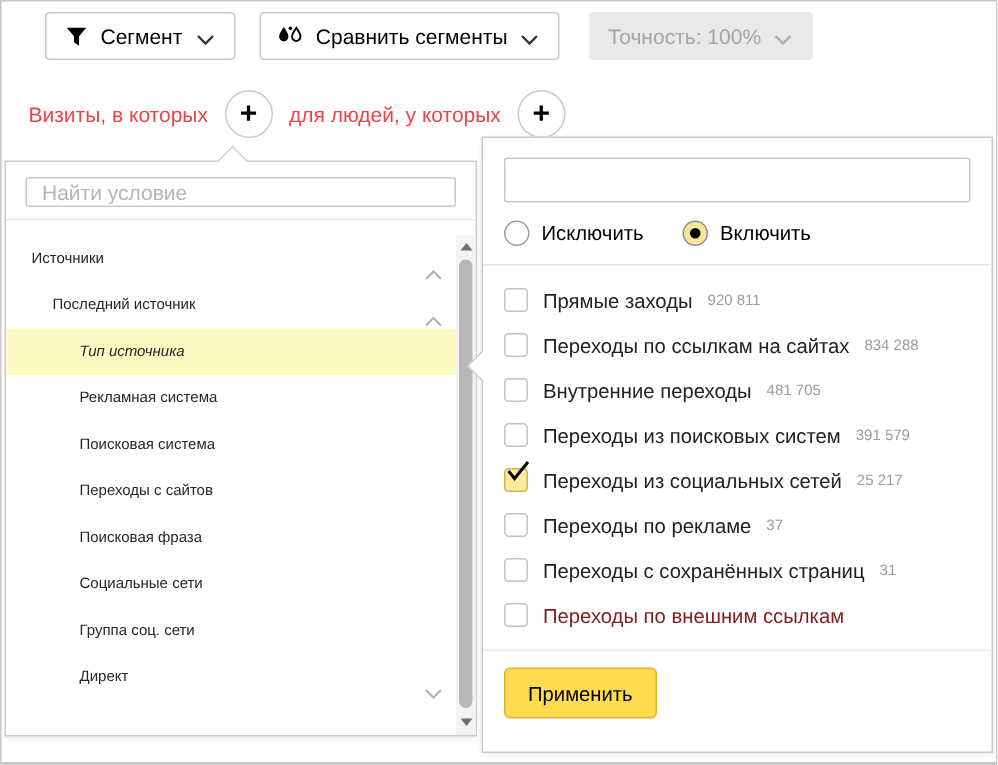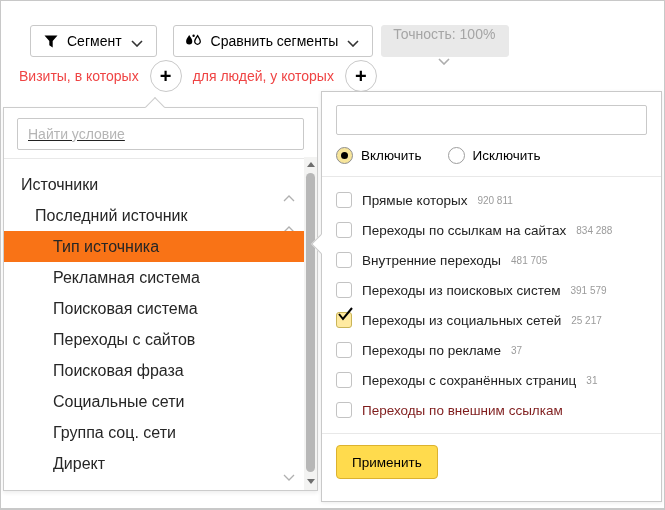--- a/index.html
+++ b/index.html
@@ -1,43 +1,43 @@
 <!DOCTYPE html>
 <html><head>
 <meta charset="utf-8">
 <style>
   html,body{margin:0;padding:0;background:#fff;}
   *{box-sizing:border-box;}
   body{font-family:"Liberation Sans","DejaVu Sans",sans-serif;color:#222;}
   .screen{position:relative;width:665px;height:510px;background:#fff;border:1px solid #c8c8c8;border-bottom-width:2px;overflow:hidden;}
 
   
-  .toolbar{position:absolute;left:29px;top:24px;display:flex;align-items:center;}
+  .toolbar{position:absolute;left:29px;top:7px;display:flex;align-items:center;}
   .btn{height:32px;display:inline-flex;align-items:center;gap:9px;background:#fff;border:1px solid #c9c9c9;border-radius:3px;padding:0 13px;font-size:14px;color:#000;cursor:pointer;}
   .btn + .btn{margin-left:16px;padding-left:11px;}
-  .btn.disabled{background:#e9e9e9;border-color:#e9e9e9;color:#a5a5a5;margin-left:8px;cursor:default;flex-direction:column;}
+  .btn.disabled{background:#e9e9e9;border-color:#e9e9e9;color:#a5a5a5;margin-left:20px;cursor:default;}
   .chev{display:inline-block;margin-top:1px;}
 
   
   .cond-row{position:absolute;left:18px;top:59px;display:flex;align-items:center;gap:11px;}
   .cond-label{font-size:14px;color:#ef4444;}
   .plus-btn{width:32px;height:32px;border:1px solid #c9c9c9;border-radius:50%;background:#fff;font-size:20px;line-height:29px;text-align:center;color:#000;font-weight:600;cursor:pointer;padding:0;}
 
   
   .left-panel{position:absolute;left:2px;top:106px;width:315px;height:384px;background:#fff;border:1px solid #ccc;box-shadow:0 2px 4px rgba(0,0,0,0.07);}
   .notch-up{position:absolute;left:144px;top:-8px;width:14px;height:14px;background:#fff;border-left:1px solid #ccc;border-top:1px solid #ccc;transform:rotate(45deg);}
   .lp-search{padding:10px 13px 8px 13px;border-bottom:1px solid #e8e8e8;}
-  .lp-search input{width:100%;height:32px;border:1px solid #c9c9c9;border-radius:2px;padding:0 10px;font-size:14px;font-family:inherit;color:#222;outline:none;text-decoration:underline;}
+  .lp-search input{width:100%;height:20px;border:1px solid #c9c9c9;border-radius:2px;padding:0 10px;font-size:14px;font-family:inherit;color:#222;outline:none;}
   .lp-search input::placeholder{color:#b5b5b5;}
   .tree{padding:10px 0 0 0;}
-  .tree-row{position:relative;height:31px;line-height:31px;font-size:16px;color:#262626;cursor:pointer;padding-right:34px;white-space:nowrap;}
+  .tree-row{position:relative;height:31px;line-height:31px;font-size:10px;color:#262626;cursor:pointer;padding-right:34px;white-space:nowrap;}
   .tree-row.lvl0{padding-left:17px;}
   .tree-row.lvl1{padding-left:31px;}
   .tree-row.lvl2{padding-left:49px;}
-  .tree-row.selected{background:#f97316;margin-right:13px;}
+  .tree-row.selected{background:#fef9c3;margin-right:13px;font-style:italic;}
   .tree-chev{position:absolute;right:22px;top:12px;}
 
   
   .scrollbar{position:absolute;top:49px;right:0;bottom:0;width:13px;background:#f3f3f2;}
   .scroll-arrow{position:absolute;left:0;width:13px;height:13px;cursor:pointer;}
   .scroll-arrow span{position:absolute;left:3px;width:0;height:0;border-left:4px solid transparent;border-right:4px solid transparent;}
   .scroll-up{top:2px;}
   .scroll-up span{top:3px;border-bottom:5px solid #6e6e6e;}
   .scroll-down{bottom:2px;}
   .scroll-down span{top:4px;border-top:5px solid #6e6e6e;}
@@ -176,36 +176,36 @@
   </div>
 
   <div class="popup">
     <div class="notch-left"></div>
 
     <div class="pp-search">
       <input type="text" value="" style="">
     </div>
 
     <div class="radio-row">
+      <label class="radio">
+        <span class="radio-circle"></span>
+        <span>Исключить</span>
+      </label>
       <label class="radio checked">
         <span class="radio-circle"></span>
         <span>Включить</span>
       </label>
-      <label class="radio">
-        <span class="radio-circle"></span>
-        <span>Исключить</span>
-      </label>
     </div>
 
     <div class="pp-divider"></div>
 
     <div class="options">
       <div class="opt-row">
         <span class="checkbox"></span>
-        <span class="opt-label">Прямые которых</span>
+        <span class="opt-label">Прямые заходы</span>
         <span class="opt-count">920 811</span>
       </div>
       <div class="opt-row">
         <span class="checkbox"></span>
         <span class="opt-label">Переходы по ссылкам на сайтах</span>
         <span class="opt-count">834 288</span>
       </div>
       <div class="opt-row">
         <span class="checkbox"></span>
         <span class="opt-label">Внутренние переходы</span>

